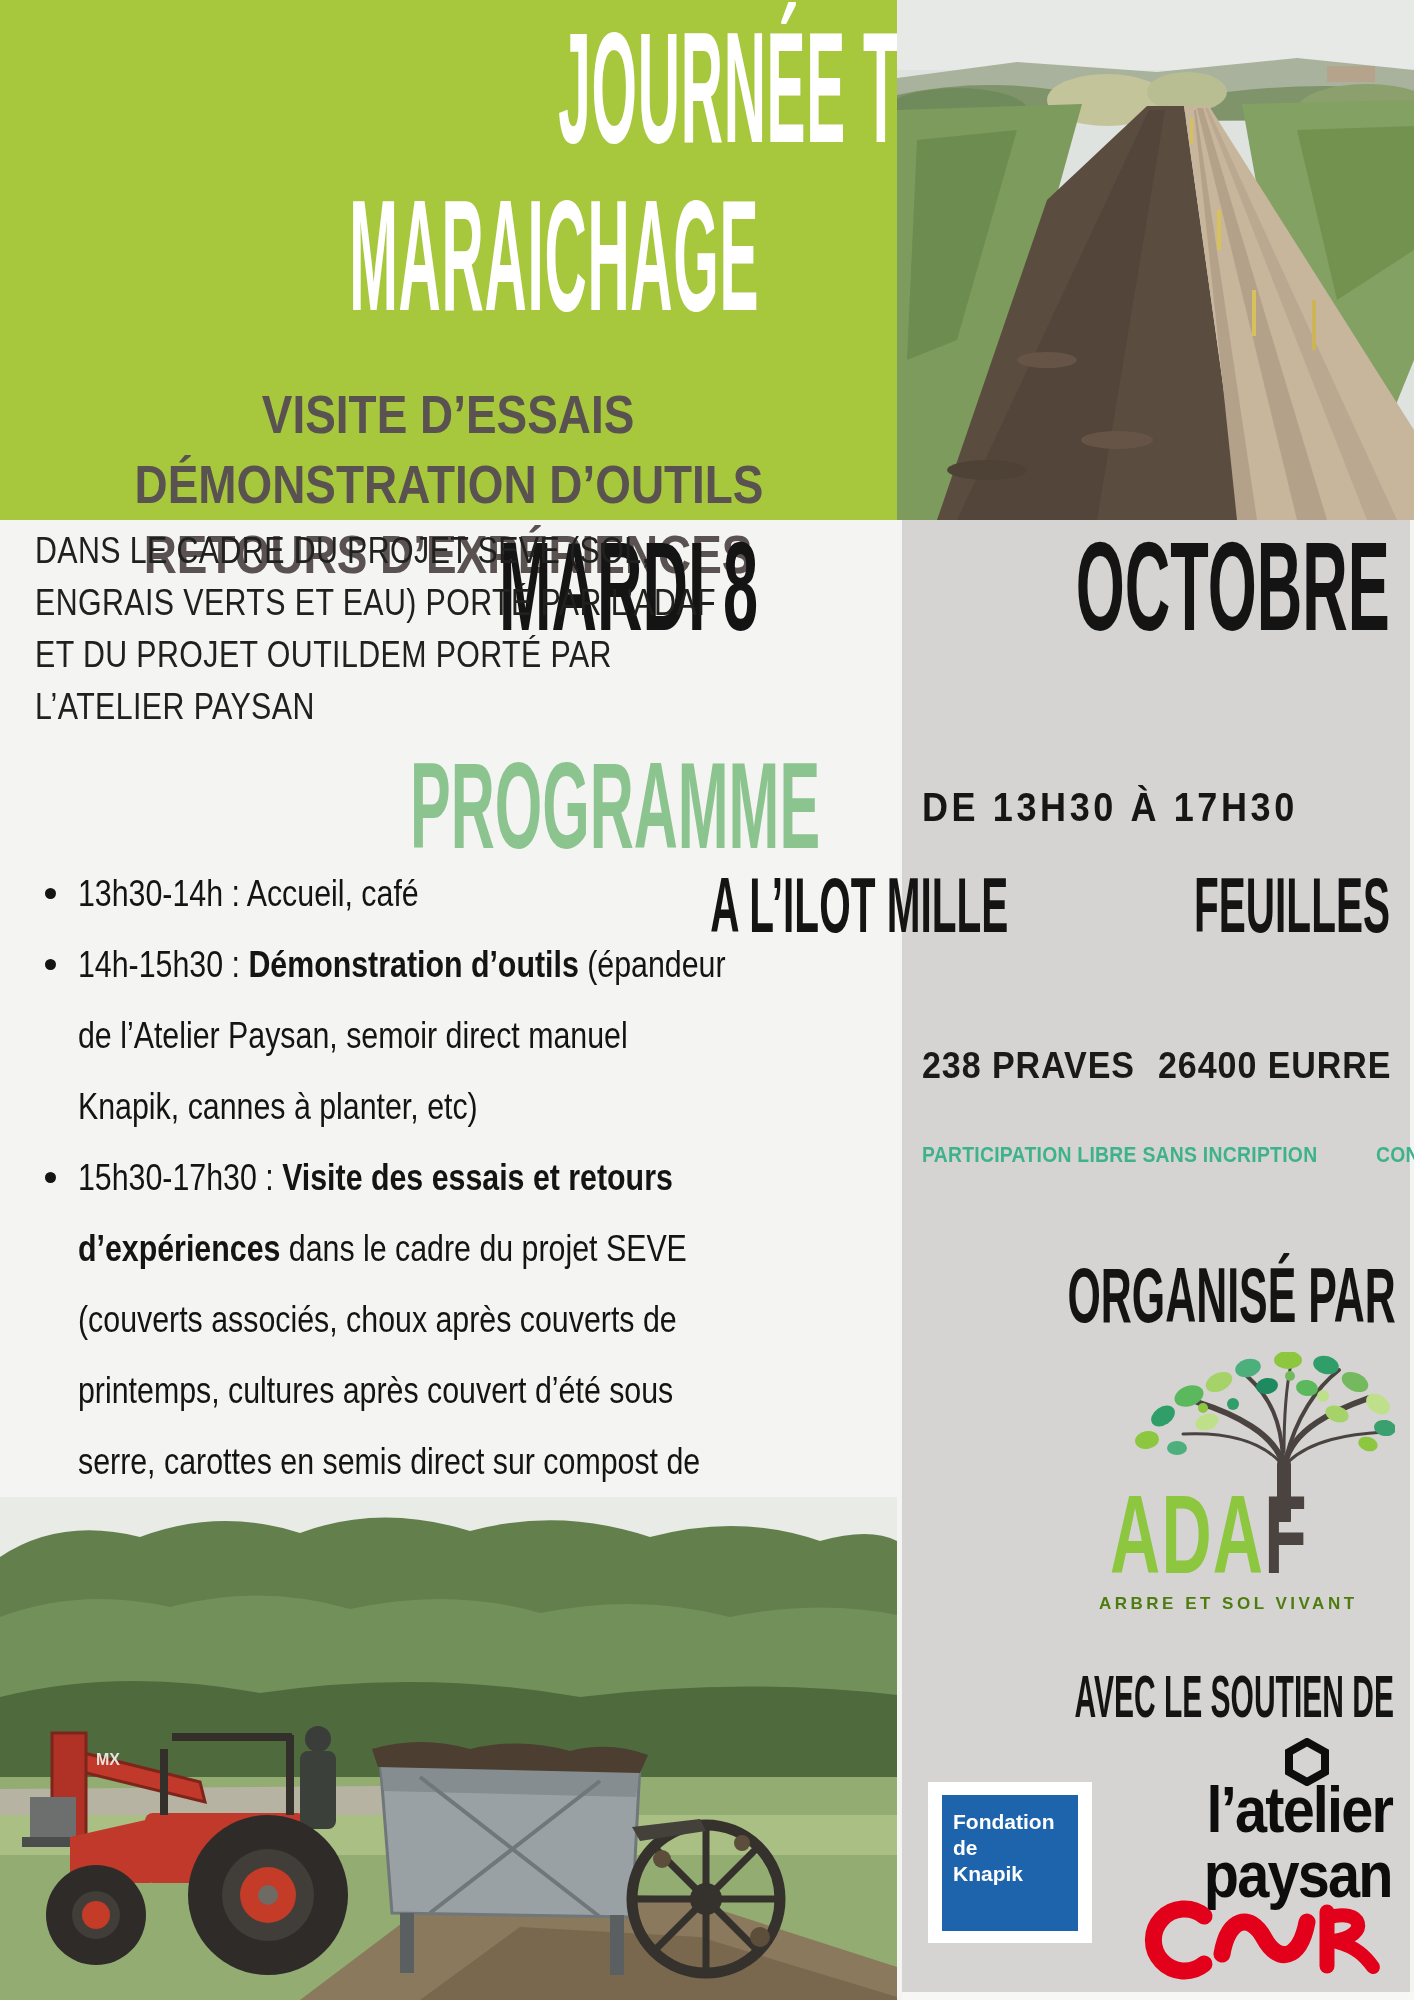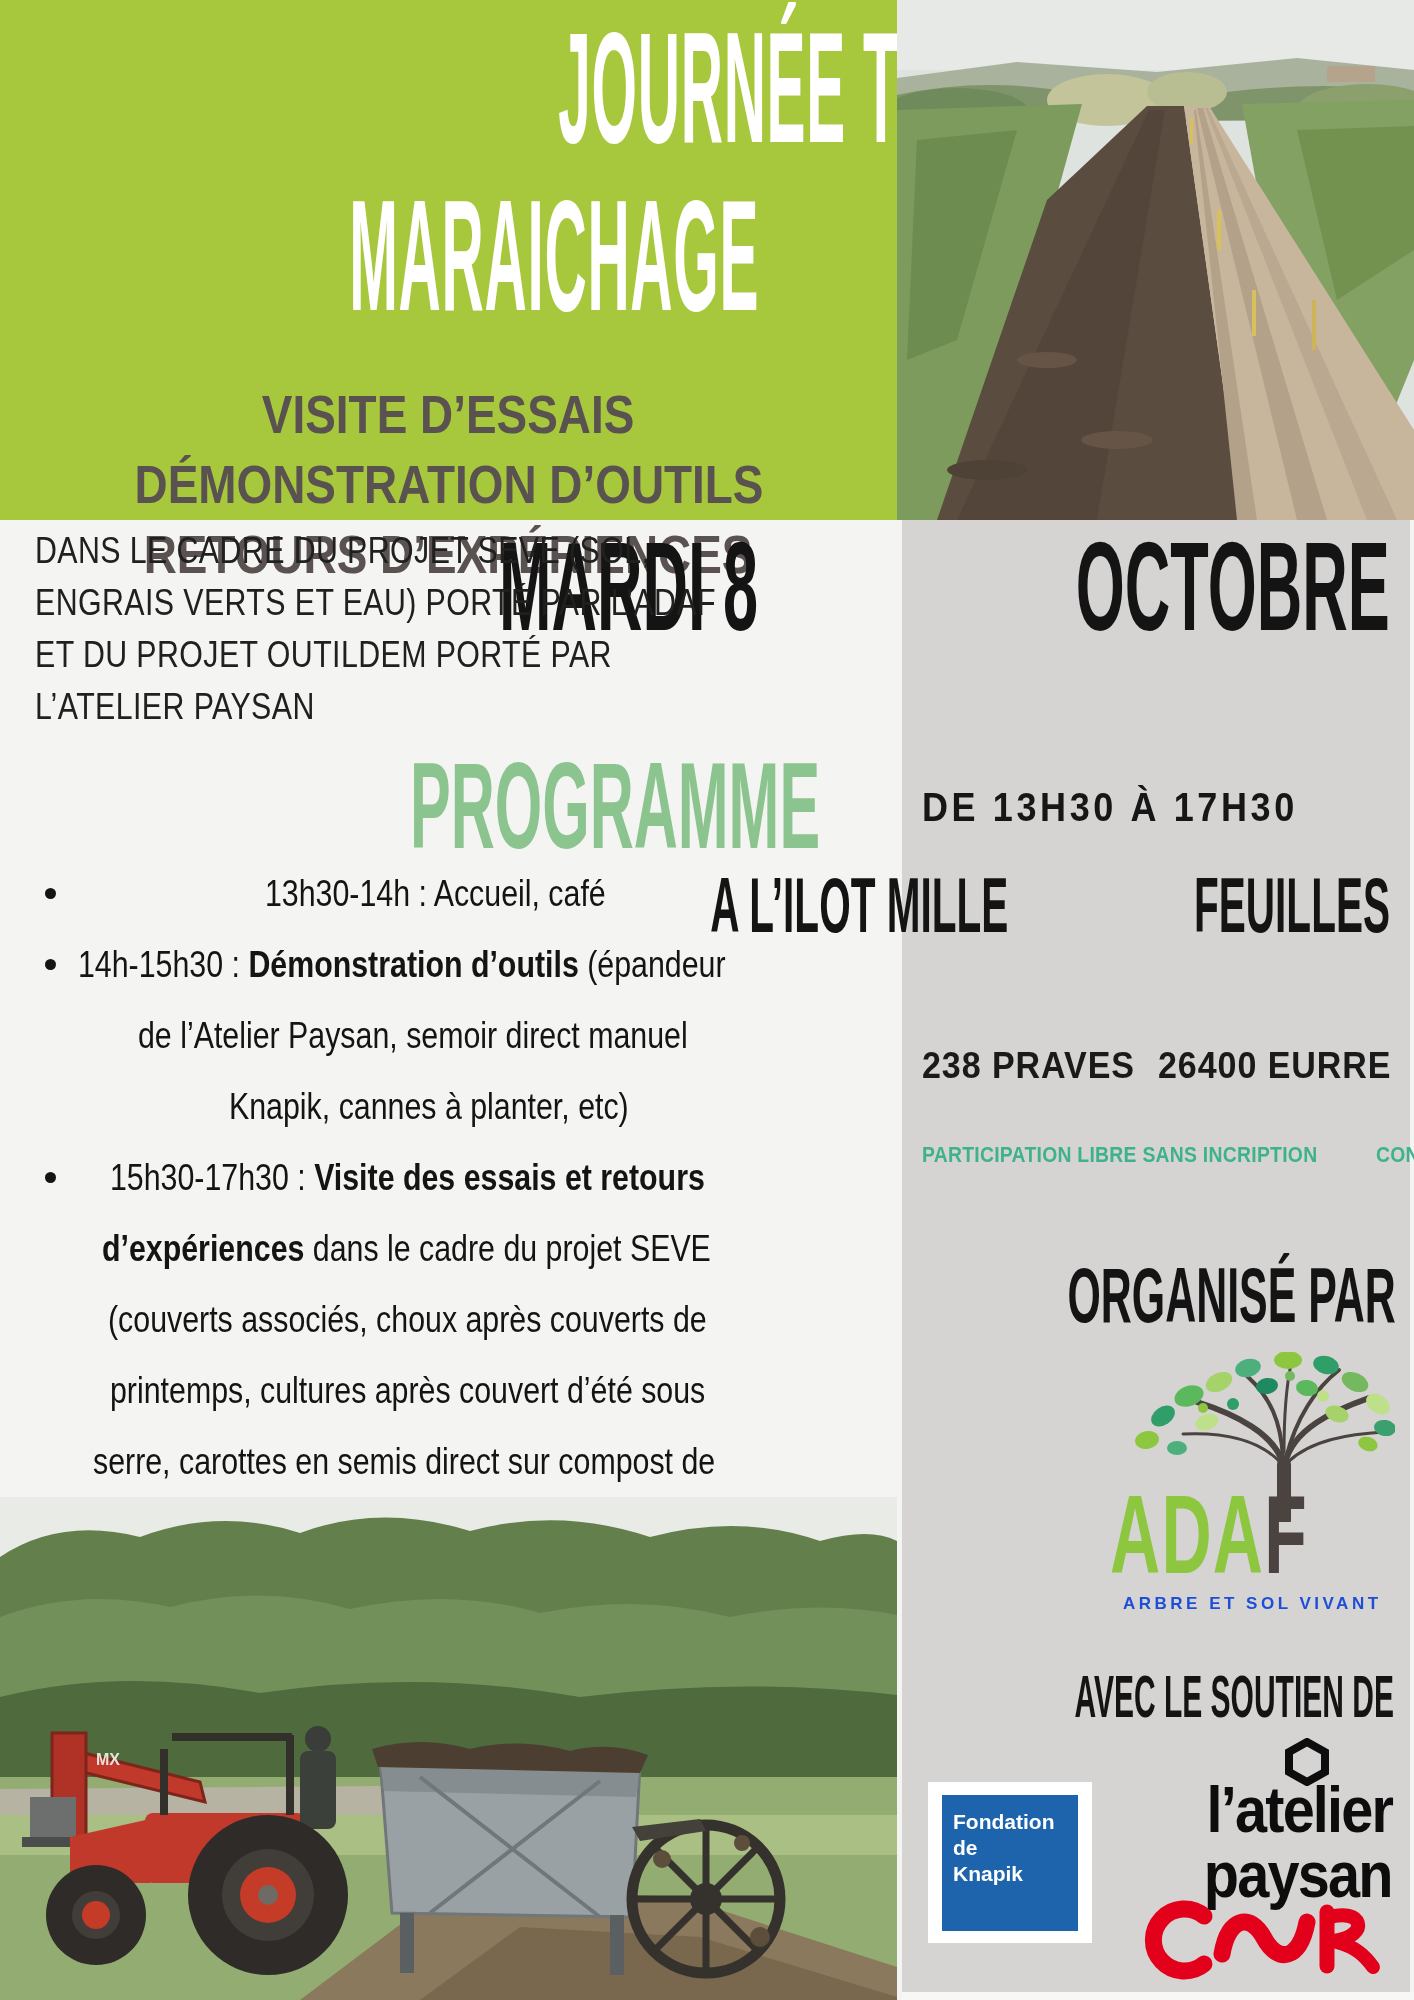--- a/index.html
+++ b/index.html
@@ -51,22 +51,22 @@
   .organise .ct{display:inline-block;transform:scaleX(0.55);transform-origin:100% 50%;
     font-size:78px;}
   
   .adaf{position:absolute;left:1085px;top:1352px;width:310px;height:268px;}
   .adaf-word{position:absolute;left:25px;top:128px;white-space:nowrap;font-weight:bold;
     line-height:110px;}
   .adaf-word .ct{display:inline-block;transform:scaleX(0.62);transform-origin:0 50%;
     font-size:112px;letter-spacing:2px;}
   .adaf-word .g{color:var(--adafgreen,#8dc63f);}
   .adaf-word .d{color:#4a4340;}
-  .adaf-tagline{position:absolute;left:14px;top:242px;color:#1d4ed8;font-size:17px;
-    letter-spacing:3.5px;white-space:nowrap;font-weight:bold;margin-left:24px;}
+  .adaf-tagline{position:absolute;left:14px;top:242px;color:#4d7c0f;font-size:17px;
+    letter-spacing:3.5px;white-space:nowrap;font-weight:bold;}
   .soutien{position:absolute;right:20px;top:1662px;color:#151414;font-weight:bold;white-space:nowrap;}
   .soutien .ct{display:inline-block;transform:scaleX(0.5);transform-origin:100% 50%;font-size:60px;}
   
   .atelier{position:absolute;right:22px;top:1738px;text-align:right;color:#0d0d0d;}
   .atelier .hex{display:block;margin-left:auto;margin-right:62px;}
   .atelier .wl{display:block;white-space:nowrap;font-weight:bold;line-height:48px;}
   .atelier .ct{display:inline-block;transform:scaleX(0.9);transform-origin:100% 50%;
     font-size:64px;letter-spacing:-2px;}
   
   .fondation{position:absolute;left:928px;top:1782px;width:164px;height:161px;background:#ffffff;}
@@ -80,21 +80,21 @@
   .bottom-strip{position:absolute;left:902px;top:1992px;width:512px;height:8px;background:#f7f7f5;}
   
   .intro{position:absolute;left:35px;top:528px;color:#20201e;line-height:45px;}
   .intro .ln{display:block;white-space:nowrap;}
   .intro .ct{display:inline-block;transform:scaleX(0.82);transform-origin:0 50%;
     font-size:37px;letter-spacing:0.5px;}
   .programme{position:absolute;left:0;top:736px;width:700px;text-align:center;
     color:var(--progreen,#8cc48f);font-weight:bold;white-space:nowrap;}
   .programme .ct{display:inline-block;transform:scaleX(0.5);transform-origin:100% 50%;
     font-size:122px;}
-  .bullets{position:absolute;left:78px;top:862px;color:#141412;line-height:64px;text-align:center;}
+  .bullets{position:absolute;left:78px;top:862px;color:#141412;line-height:64px;}
   .b-item{position:relative;}
   .b-item .dot{position:absolute;left:-33px;top:26px;width:11px;height:11px;border-radius:50%;
     background:#141412;}
   .b-item .ln{display:block;white-space:nowrap;}
   .b-item .ct{display:inline-block;transform:scaleX(0.82);transform-origin:0 50%;
     font-size:37px;}
   .b-item b{font-weight:bold;}
   
   .tractor-photo{position:absolute;left:0;top:1497px;width:897px;height:503px;}
 </style>

